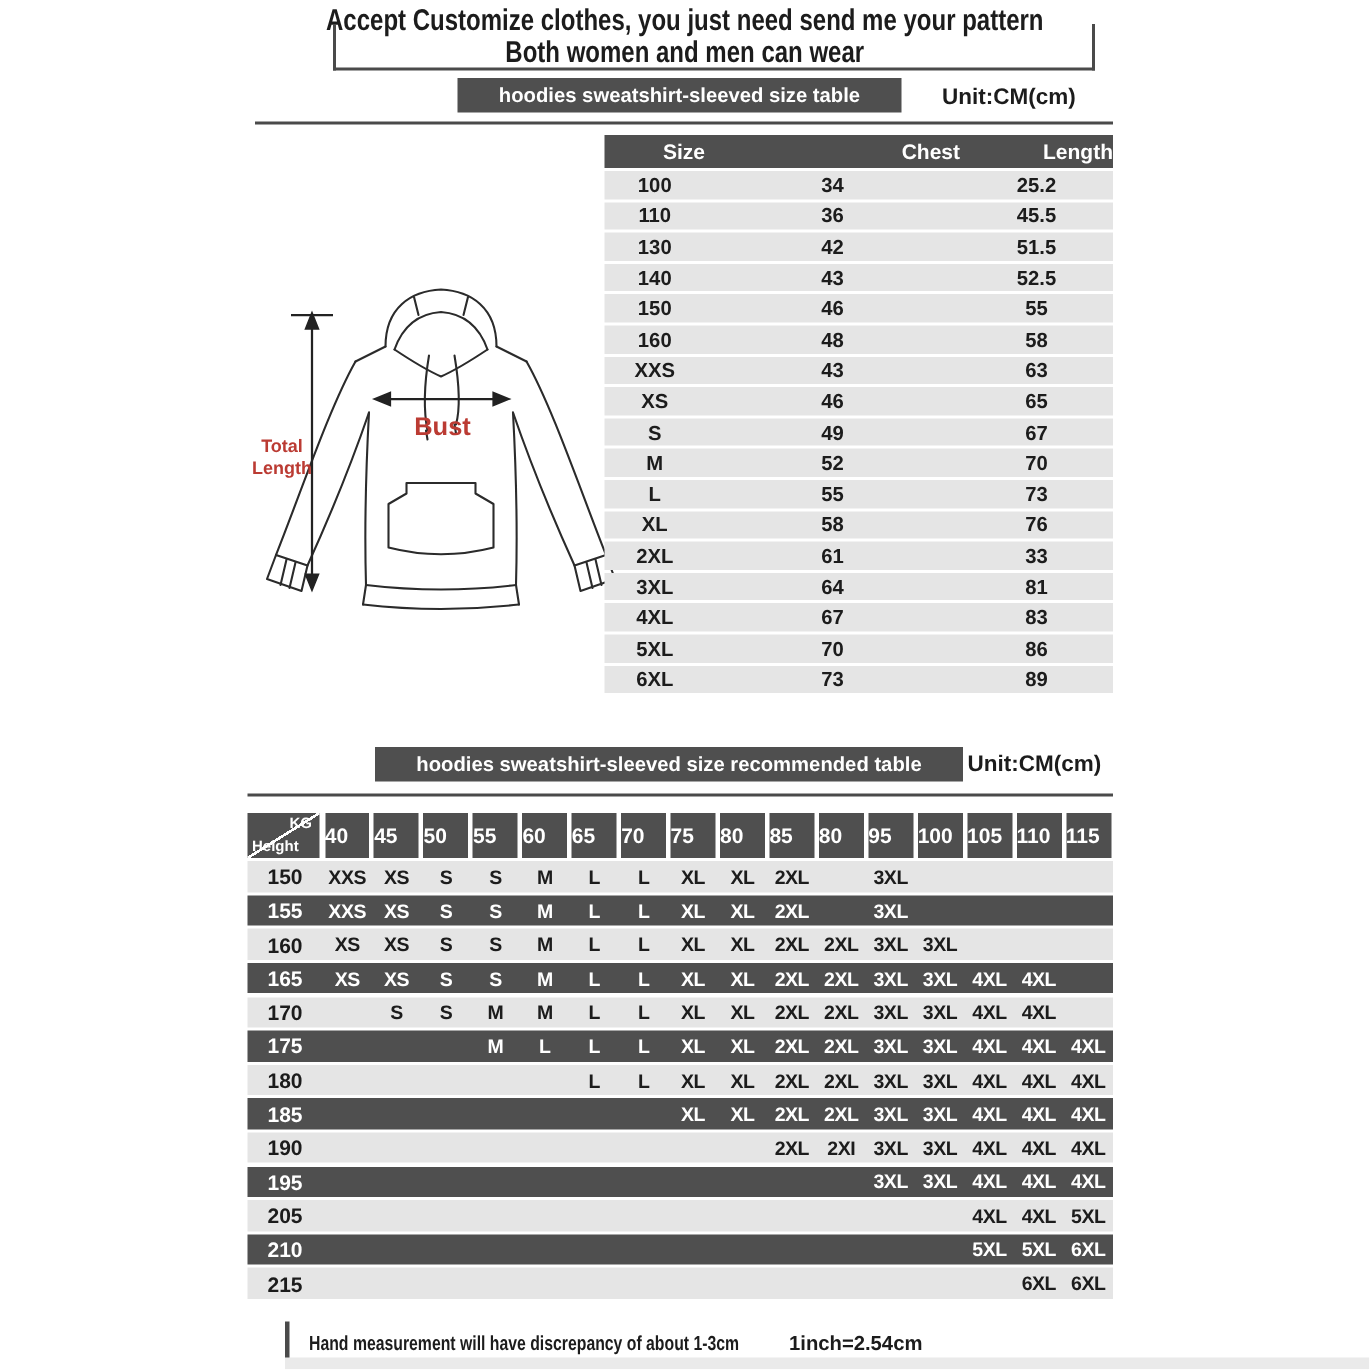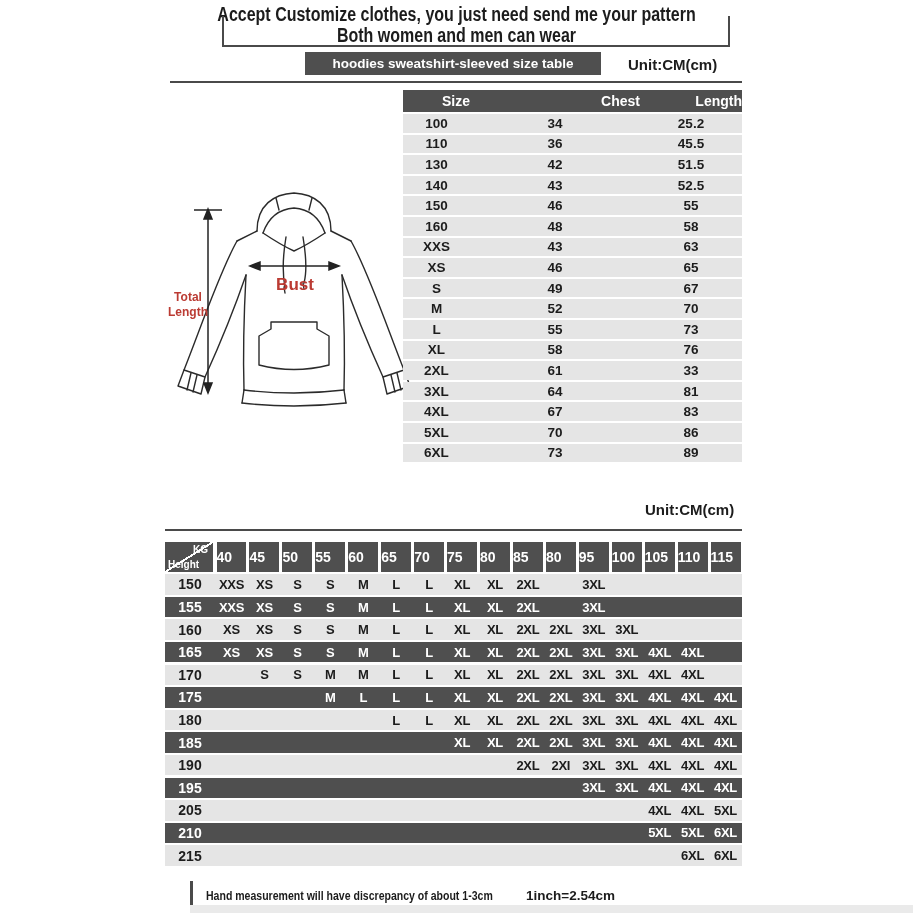--- a/index.html
+++ b/index.html
@@ -199,20 +199,21 @@
           <div class="st-cell">86</div>
         </div>
         <div class="st-row">
           <div class="st-cell">6XL</div>
           <div class="st-cell">73</div>
           <div class="st-cell">89</div>
         </div>
       </div>
   </div>
 
+  <div class="bar bar2">hoodies sweatshirt-sleeved size recommended table</div>
   <div class="unit unit2">Unit:CM(cm)</div>
   <div class="rule rule2"></div>
 
   <div class="rec-table">
     <div class="rt-head">
       <div class="rt-corner">
         <span class="kg">KG</span>
         <span class="hgt">Height</span>
       </div>
     <div class="rt-wcell">40</div>

